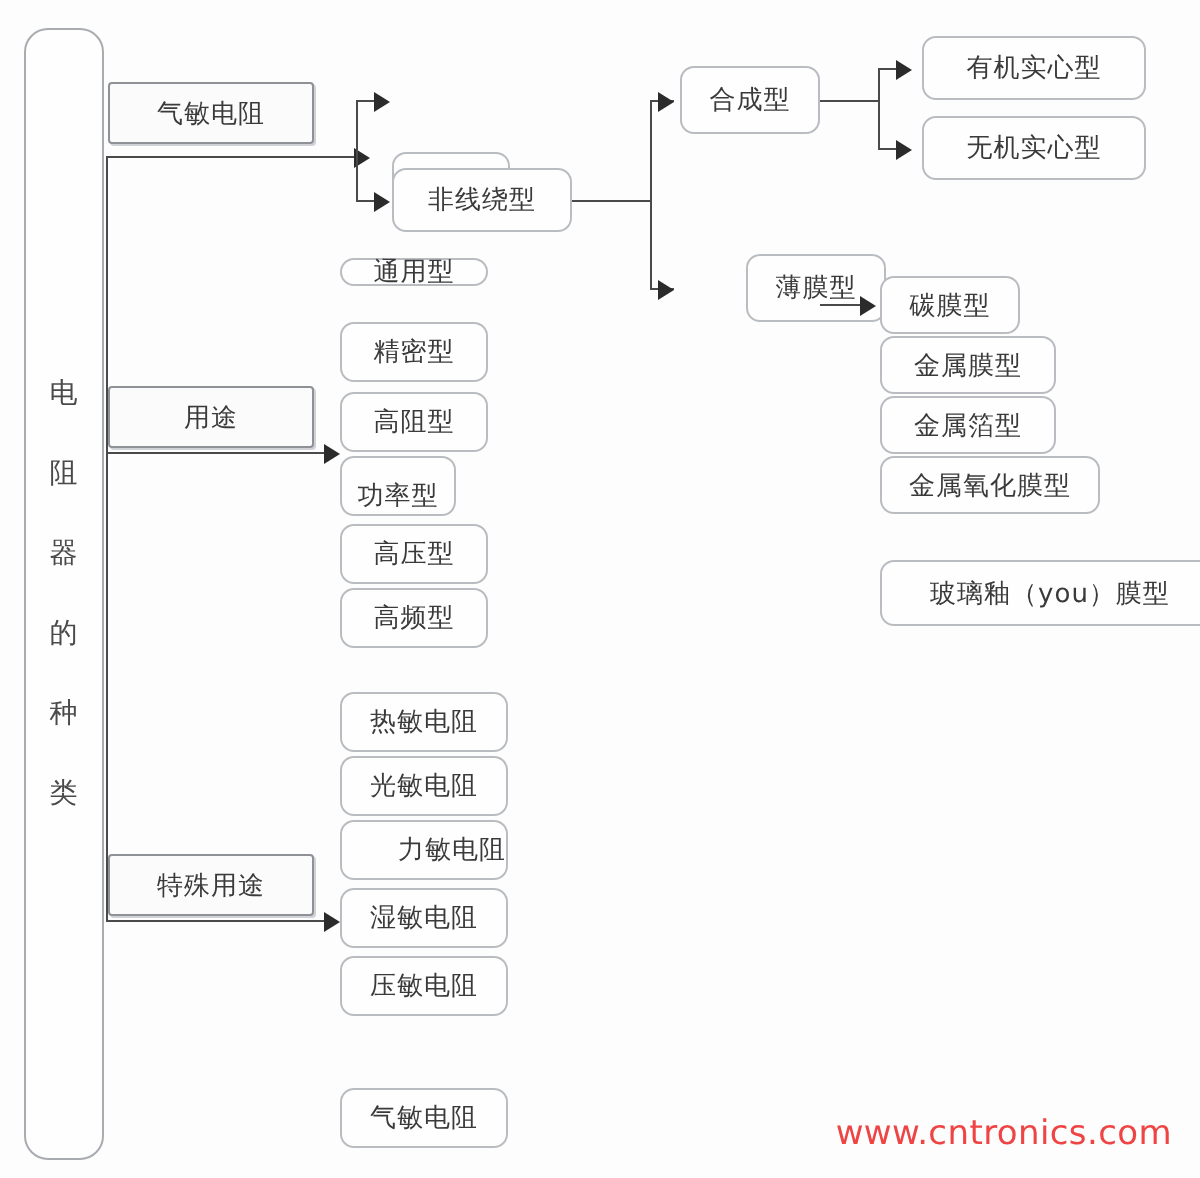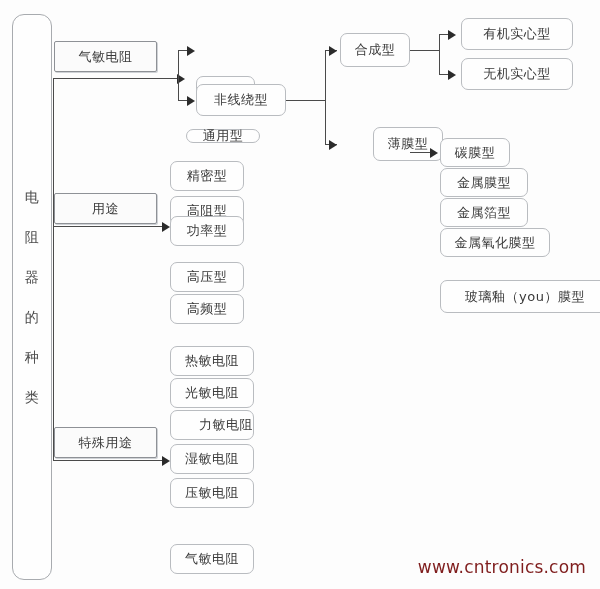--- a/index.html
+++ b/index.html
@@ -67,21 +67,21 @@
     border-top: 5px solid transparent;
     border-bottom: 5px solid transparent;
     border-left: 8px solid #2b2b2b;
   }
   
   #watermark {
     position: absolute;
     right: 14px;
     bottom: 12px;
     font-size: 17px;
-    color: #7f1d1d;
+    color: #ef4444;
     font-family: "DejaVu Sans", "Liberation Sans", sans-serif;
     letter-spacing: 0.2px;
     user-select: none;
   }
 </style>
 </head>
 <body>
 
 <div id="canvas">
 
@@ -161,30 +161,30 @@
   <div class="node" style="left:440px; top:280px; width:170px; height:33px;">
     <span>玻璃釉（you）膜型</span>
   </div>
 
   <div class="node cat" style="left:54px; top:193px; width:103px; height:31px;">
     <span>用途</span>
   </div>
   <div class="ln h" style="left:53px; top:226px; width:110px;"></div>
   <div class="arrow" style="left:162px; top:222px;"></div>
 
-  <div class="node" style="left:170px; top:129px; width:74px; height:14px;margin-left:16px;">
+  <div class="node" style="left:170px; top:129px; width:74px; height:14px;">
     <span>通用型</span>
   </div>
   <div class="node" style="left:170px; top:161px; width:74px; height:30px;">
     <span>精密型</span>
   </div>
   <div class="node" style="left:170px; top:196px; width:74px; height:30px;">
     <span>高阻型</span>
   </div>
-  <div class="node" style="left:170px; top:216px; width:74px; height:30px;">
+  <div class="node" style="left:170px; top:228px; width:58px; height:30px;align-items:flex-end;">
     <span>功率型</span>
   </div>
   <div class="node" style="left:170px; top:262px; width:74px; height:30px;text-align:center;">
     <span>高压型</span>
   </div>
   <div class="node" style="left:170px; top:294px; width:74px; height:30px;">
     <span>高频型</span>
   </div>
 
   <div class="node cat" style="left:54px; top:427px; width:103px; height:31px;">

